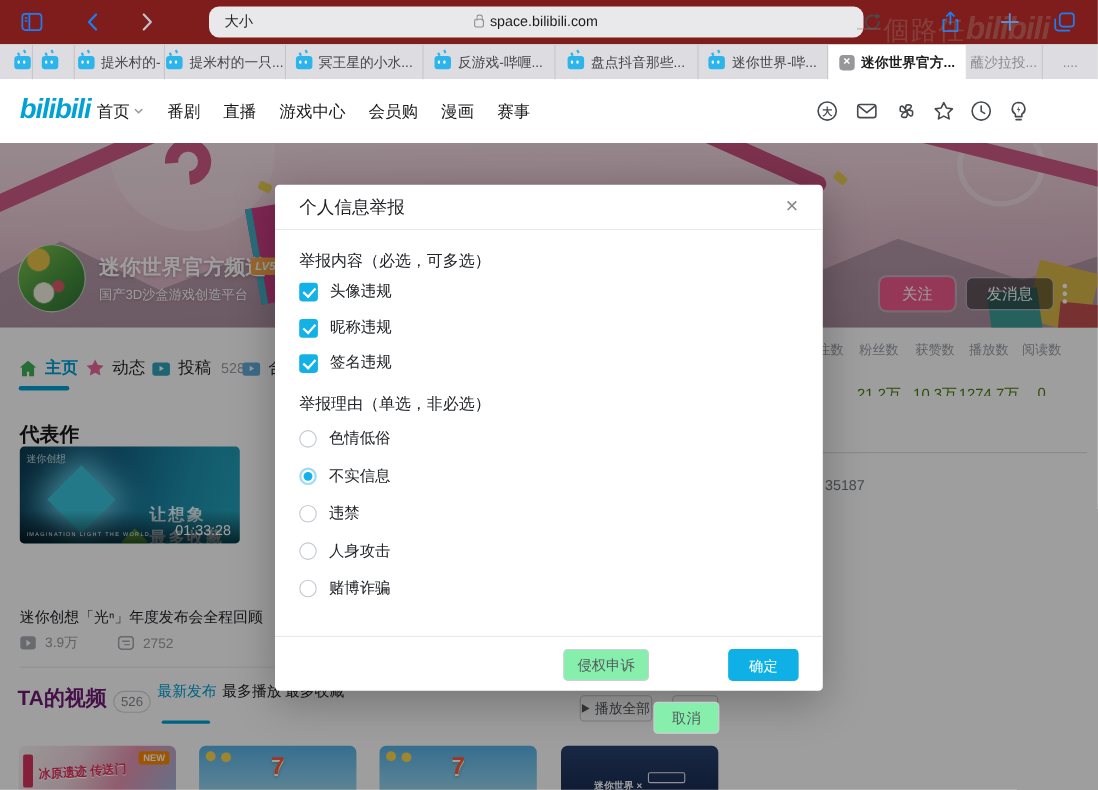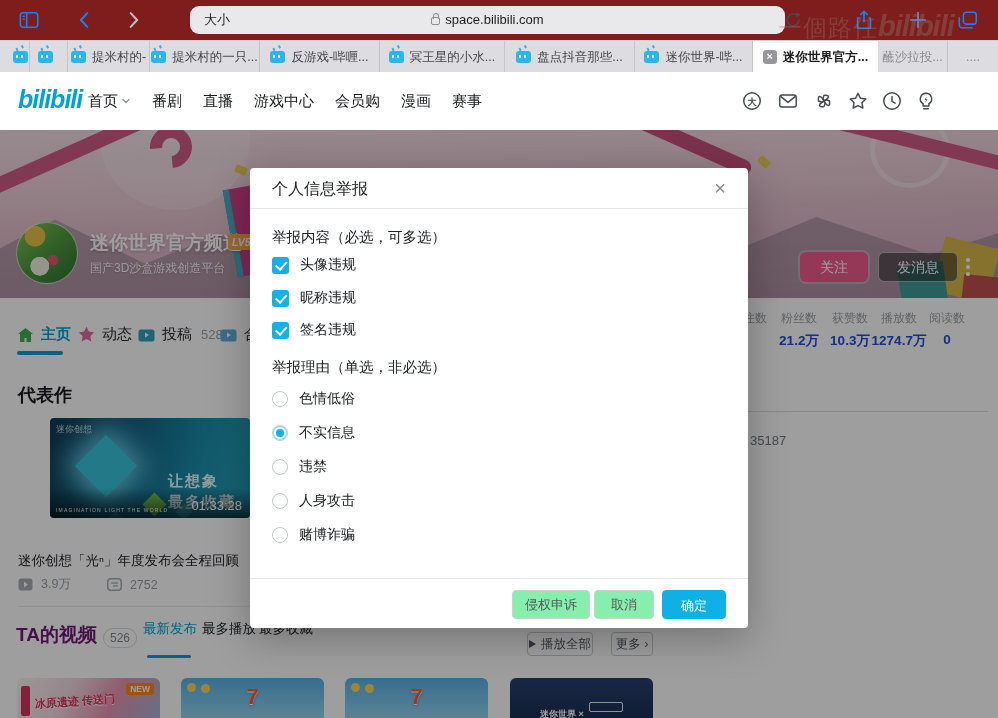--- a/index.html
+++ b/index.html
@@ -74,27 +74,27 @@
   .dots-icon { position:absolute; left:966px; top:128px; width:3.5px; height:3.5px; border-radius:50%; background:#fff; box-shadow:0 7px 0 #fff, 0 14px 0 #fff; }
 
   
   .space-nav { position:absolute; left:0; top:168px; width:998px; height:62px; background:#fff; }
   .sp-tab { position:absolute; top:14px; display:flex; align-items:center; gap:7px; font-size:15px; color:#26272b;margin-top:13px; }
   .sp-tab .cnt { font-size:13px; color:#9aa0a6; margin-left:2px; }
   .sp-tab.active { color:#00a1d6; font-weight:bold; }
   .sp-underline { position:absolute; left:17px; top:53px; width:46px; height:3.5px; background:#00a1d6; border-radius:2px; }
   .stat { position:absolute; top:12px; text-align:center; }
   .stat .lb { font-size:12px; color:#9b9fa5; }
-  .stat .vl { font-size:13.5px; font-weight:bold; color:#1d4ed8; margin-top:5px; }
+  .stat .vl { font-size:13.5px; font-weight:normal; color:#4d7c0f; margin-top:23px; }
 
   
   .content { position:absolute; left:0; top:230px; width:998px; height:358px; background:#fff; }
   .rep-heading { position:absolute; left:18px; top:23px; font-size:18px; font-weight:bold; color:#17181a; }
-  .rep-thumb { position:absolute; left:18px; top:58px; width:200px; height:100px; border-radius:4px; overflow:hidden;
-    background:linear-gradient(105deg,#0e3c52 0%,#15678a 42%,#1d90ae 72%,#25a6bf 100%);margin-left:32px; }
+  .rep-thumb { position:absolute; left:18px; top:46px; width:200px; height:88px; border-radius:4px; overflow:hidden;
+    background:linear-gradient(105deg,#0e3c52 0%,#15678a 42%,#1d90ae 72%,#25a6bf 100%); }
   .cube { position:absolute; transform:rotate(45deg); }
   .rep-slogan { position:absolute; left:118px; top:52px; font-size:15px; font-weight:bold; color:#eafcff; line-height:21px; letter-spacing:2px; }
   .rep-brand { position:absolute; left:6px; top:5px; font-size:9px; color:rgba(255,255,255,.75); }
   .rep-caption { position:absolute; left:6px; bottom:5px; font-size:5px; color:rgba(255,255,255,.85); letter-spacing:1.2px; }
   .rep-grad { position:absolute; left:0; bottom:0; width:100%; height:30px; background:linear-gradient(transparent,rgba(0,0,0,.65)); }
   .rep-duration { position:absolute; right:8px; bottom:5px; font-size:13px; color:#fff; }
   .rep-title { position:absolute; left:18px; top:192px; font-size:13.5px; color:#212226; }
   .rep-meta { position:absolute; left:18px; top:216px; display:flex; align-items:center; gap:8px; font-size:12.5px; color:#9a9da3; }
   .rep-meta .gap { width:20px; }
   .divider-h { position:absolute; left:18px; top:246px; width:637px; height:1px; background:#ebebed; }
@@ -132,21 +132,21 @@
   .sec-label { position:absolute; left:22px; font-size:14.5px; color:#212328; }
   .opt-row { position:absolute; left:22px; display:flex; align-items:center; gap:11px; font-size:14px; color:#212328; }
   .cbox { width:17px; height:17px; border-radius:3px; background:#12b1e6; position:relative; flex:0 0 auto; }
   .cbox:after { content:""; position:absolute; left:5.5px; top:2.5px; width:4.5px; height:8.5px; border-right:2px solid #fff; border-bottom:2px solid #fff; transform:rotate(42deg); }
   .radio { width:16px; height:16px; border-radius:50%; border:1px solid #c3c8cf; background:#fff; position:relative; flex:0 0 auto; }
   .radio.sel { border:2px solid #9fdbf4; }
   .radio.sel:after { content:""; position:absolute; left:2px; top:2px; width:8px; height:8px; border-radius:50%; background:#12b1e6; }
   .modal-footer-line { position:absolute; left:0; top:410px; width:100%; height:1px; background:#e6e8ea; }
   .m-btn { position:absolute; top:422px; height:29px; border-radius:4px; font-size:13px; line-height:27px; text-align:center; background:#86efac; border:1px solid #ccd0d6; color:#55585d; }
   .m-btn.appeal { right:158px; width:78px; }
-  .m-btn.cancel { right:94px; width:60px; }
+  .m-btn.cancel { right:94px; width:60px;margin-top:48px; }
   .m-btn.confirm { right:22px; width:64px; background:#0eb0e6; border:1px solid #0eb0e6; color:#fff; line-height:29px; }
 </style>
 </head>
 <body>
 
 <div class="chrome">
   <span class="tool-ic" style="left:18px">
     <svg viewBox="0 0 24 24" width="22" height="22">
         <rect x="2.5" y="4" width="19" height="16" rx="3" fill="none" stroke="#1b7ff5" stroke-width="1.7"></rect>
         <line x1="9.5" y1="4.5" x2="9.5" y2="19.5" stroke="#1b7ff5" stroke-width="1.7"></line>
@@ -208,27 +208,27 @@
       <span></span>
     </div>
   <div class="btab" style="width:82px">
       <span class="favicon"></span>
       <span>提米村的-</span>
     </div>
   <div class="btab" style="width:110px">
       <span class="favicon"></span>
       <span>提米村的一只...</span>
     </div>
+  <div class="btab" style="width:125px">
+      <span class="favicon"></span>
+      <span>冥王星的小水...</span>
+    </div>
   <div class="btab" style="width:120px">
       <span class="favicon"></span>
       <span>反游戏-哔喱...</span>
-    </div>
-  <div class="btab" style="width:125px">
-      <span class="favicon"></span>
-      <span>冥王星的小水...</span>
     </div>
   <div class="btab" style="width:130px">
       <span class="favicon"></span>
       <span>盘点抖音那些...</span>
     </div>
   <div class="btab" style="width:118px">
       <span class="favicon"></span>
       <span>迷你世界-哔...</span>
     </div>
   <div class="btab active" style="width:125px">

